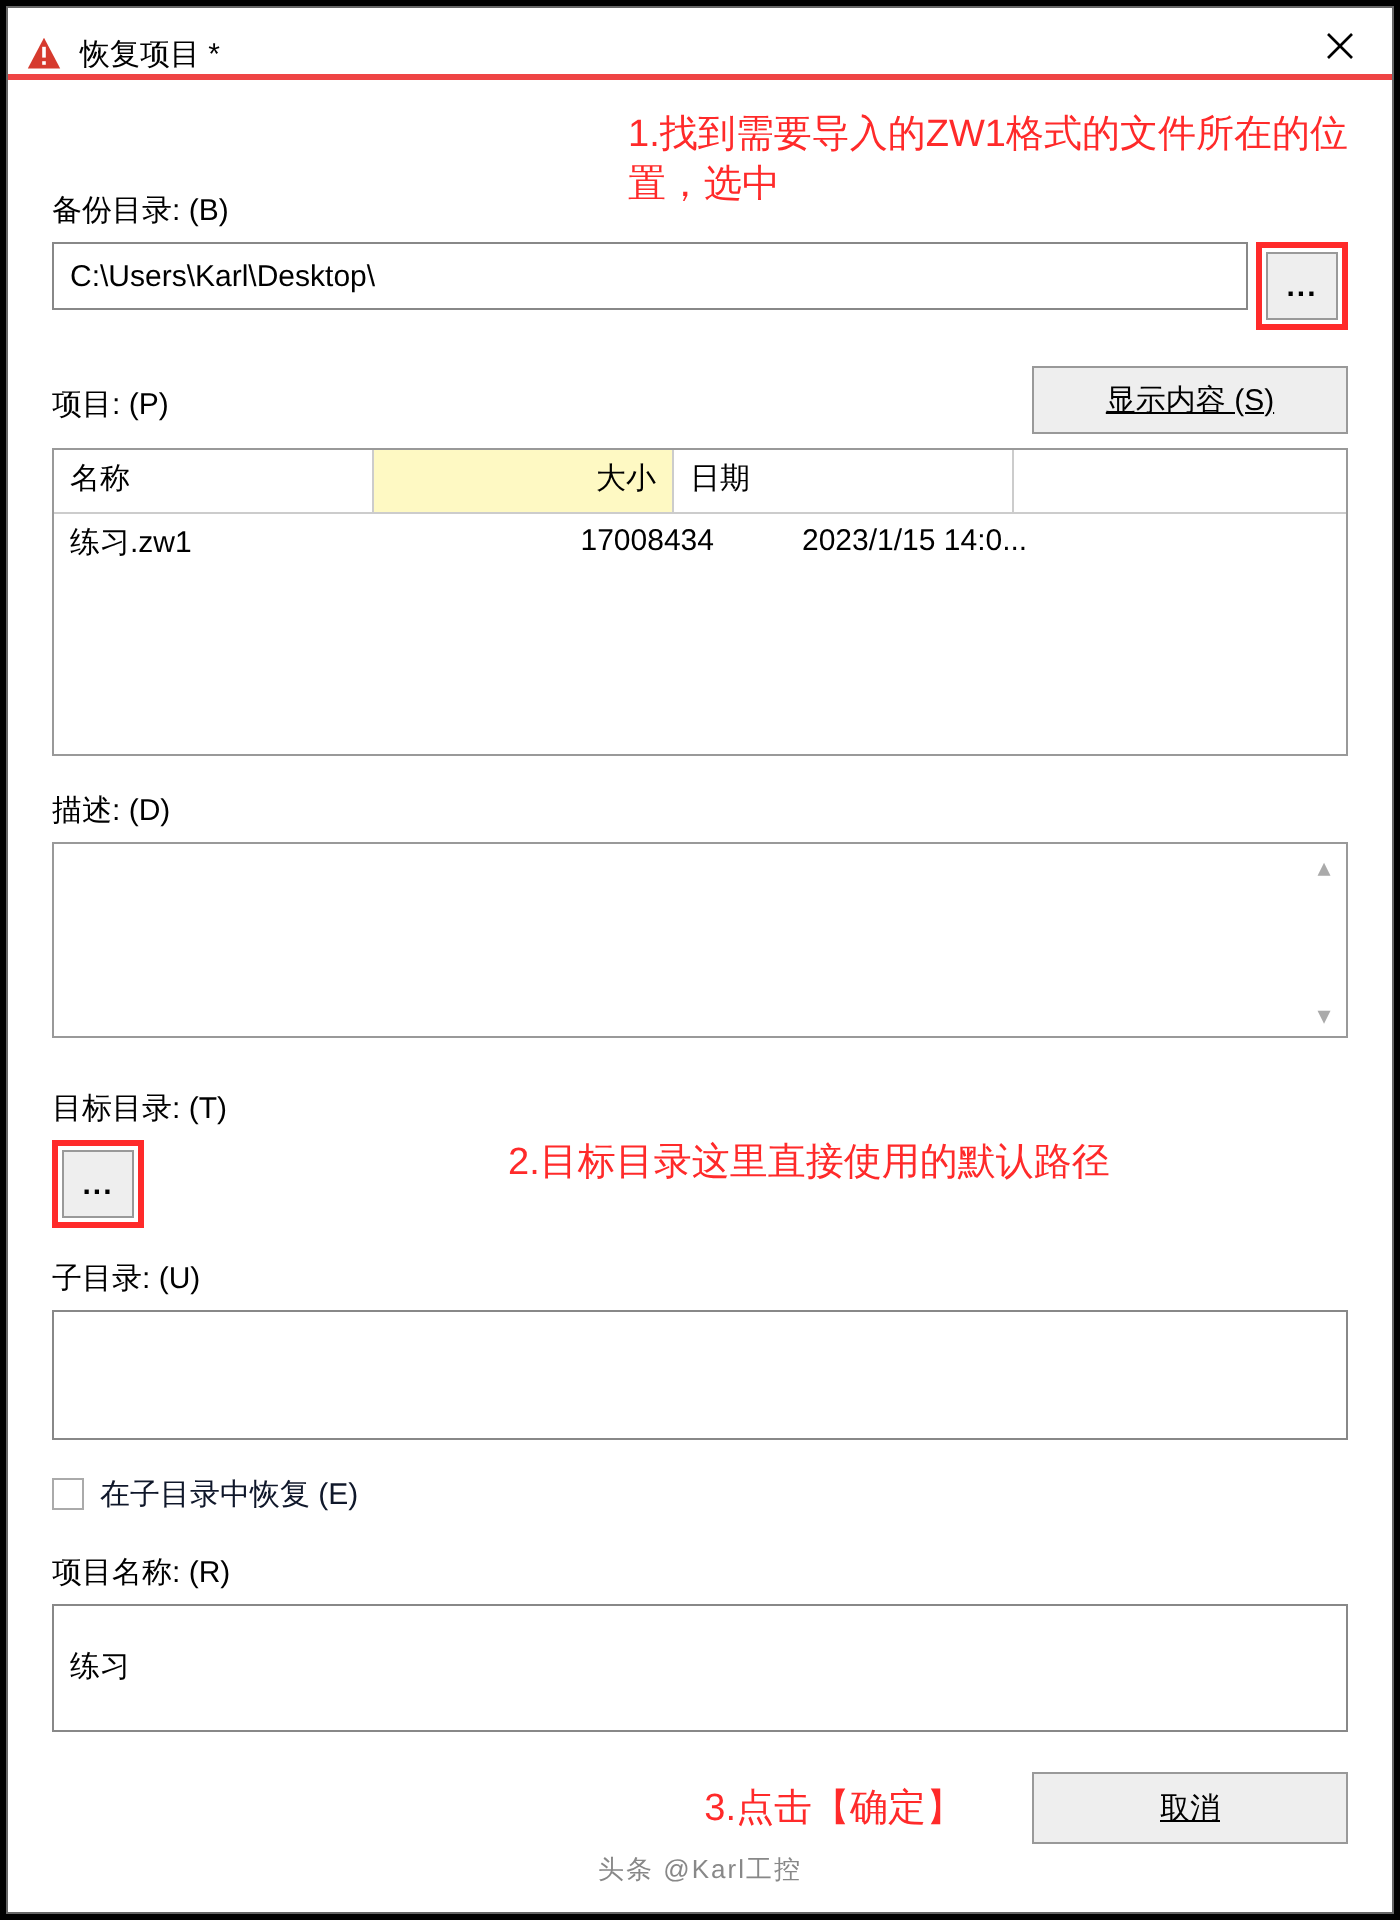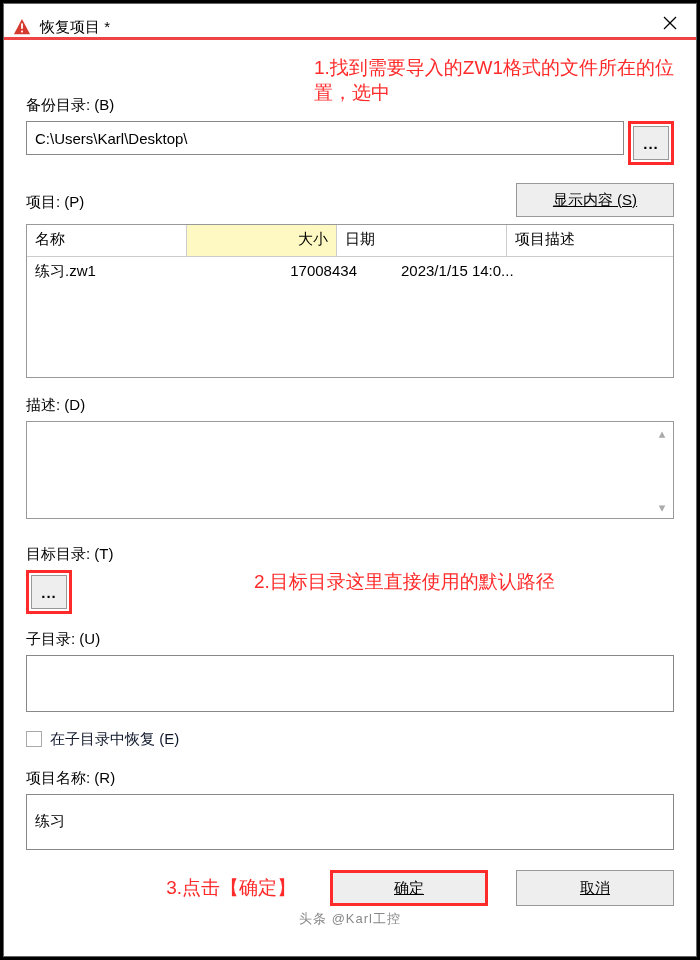--- a/index.html
+++ b/index.html
@@ -2,21 +2,21 @@
 <html><head>
 <meta charset="utf-8">
 <style>
   * { box-sizing: border-box; font-family: "Microsoft YaHei", "Segoe UI", sans-serif; }
   body { margin: 0; background: #000; width: 700px; height: 960px; position: relative; }
   .window { position: absolute; top: 3px; left: 3px; width: 694px; height: 954px; background: #fff; border: 1px solid #666; display: flex; flex-direction: column; }
   .titlebar { height: 36px; display: flex; align-items: flex-end; padding: 0 8px; border-bottom: 3px solid #ef4444; }
   .titlebar .icon { width: 20px; height: 20px; margin-right: 8px; display: flex; align-items: center; justify-content: center; }
   .titlebar .title { font-size: 15px; flex: 1; }
   .titlebar .close { width: 36px; height: 28px; display: flex; align-items: center; justify-content: center; font-size: 20px; font-weight: 300; }
-  .content { padding: 14px 22px 26px 22px; flex: 1; display: flex; flex-direction: column; font-size: 15px; }
+  .content { padding: 14px 22px 10px 22px; flex: 1; display: flex; flex-direction: column; font-size: 15px; }
   .label { margin-bottom: 6px; }
   .row { display: flex; align-items: stretch; gap: 4px; }
   .input { flex: 1; height: 34px; border: 1px solid #888; padding: 0 8px; font-size: 15px; background: #fff; display: flex; align-items: center; }
   .input-focused { border: 1px solid #0078d4; outline: 1px solid #0078d4; }
   .browse { width: 36px; height: 34px; background: #eee; border: 1px solid #999; display: flex; align-items: center; justify-content: center; font-weight: bold; letter-spacing: 1px; }
   .redbox { border: 3px solid #ff2a2a !important; padding: 2px; }
   .showbtn { display:flex; justify-content:flex-end; margin-top: 18px; }
   .btn { background: #eee; border: 1px solid #999; height: 34px; display: flex; align-items: center; justify-content: center; font-size: 15px; padding: 0 24px; text-decoration: underline; }
   .table-wrap { border: 1px solid #999; margin-top: 6px; }
   .thead { display: flex; background: #fff; border-bottom: 1px solid #ccc; height: 32px; }
@@ -83,21 +83,20 @@
       <div class="btn" style="width:158px">显示内容 (S)</div>
     </div>
 
     <div class="label" style="margin-top:-24px">项目: (P)</div>
 
     <div class="table-wrap">
       <div class="thead">
         <div class="c1">名称</div>
         <div class="c2">大小</div>
         <div class="c3">日期</div>
-        <div class="c4">项目描述</div>
       </div>
       <div class="trow">
         <div class="c1">练习.zw1</div>
         <div class="c2">17008434</div>
         <div class="c3">2023/1/15 14:0...</div>
         <div class="c4"></div>
       </div>
       <div class="tbody-pad"></div>
     </div>
 
@@ -122,19 +121,18 @@
     <div class="checkbox-row">
       <div class="cb"></div>
       <div>在子目录中恢复 (E)</div>
     </div>
 
     <div class="label" style="margin-top:20px">项目名称: (R)</div>
     <div class="input">练习</div>
 
     <div class="btn-row">
       <div class="annot3">3.点击【确定】</div>
-      <div class="btn btn-main btn-red">确定</div>
       <div class="btn btn-main">取消</div>
     </div>
 
     <div class="footer">头条 @Karl工控</div>
   </div>
 </div>
 
 </body></html>

